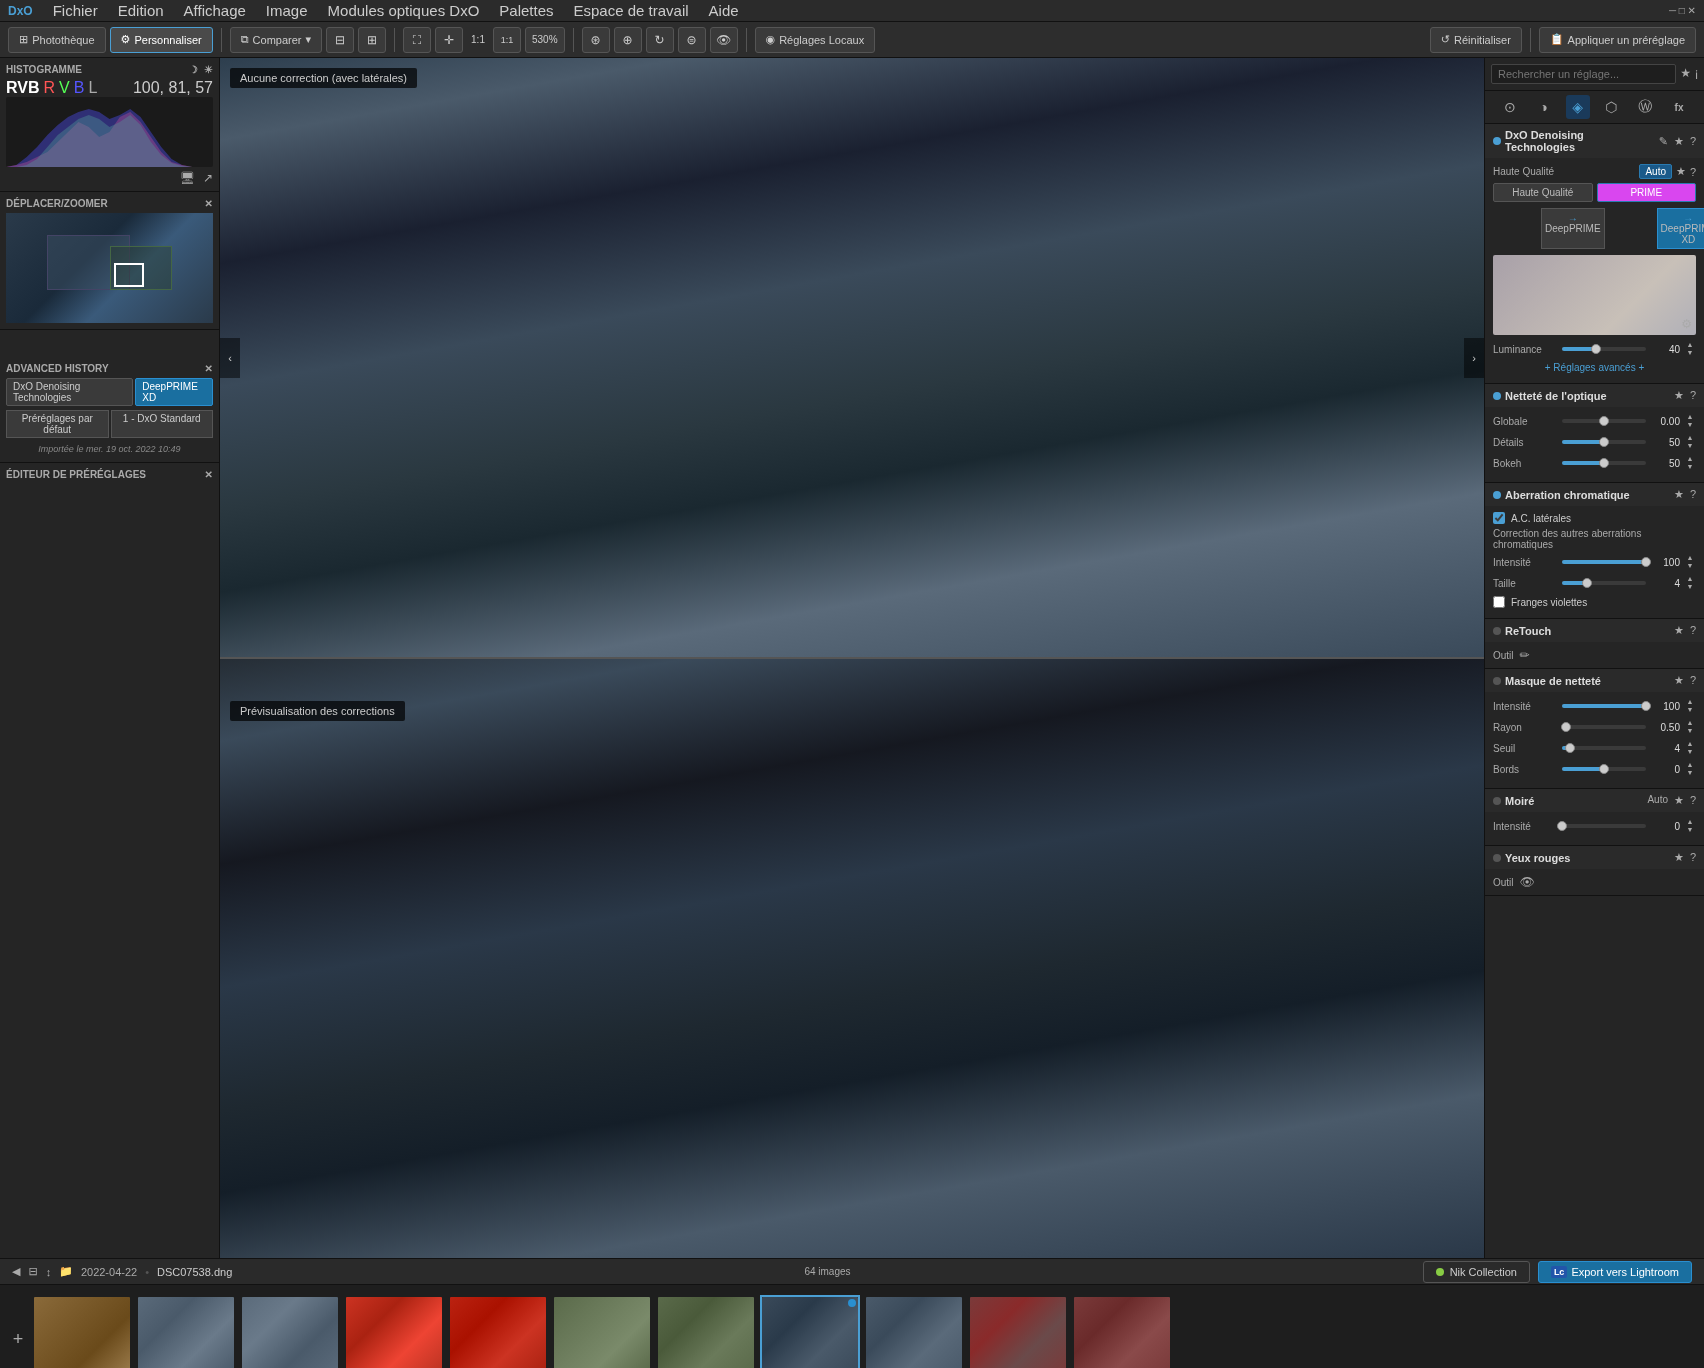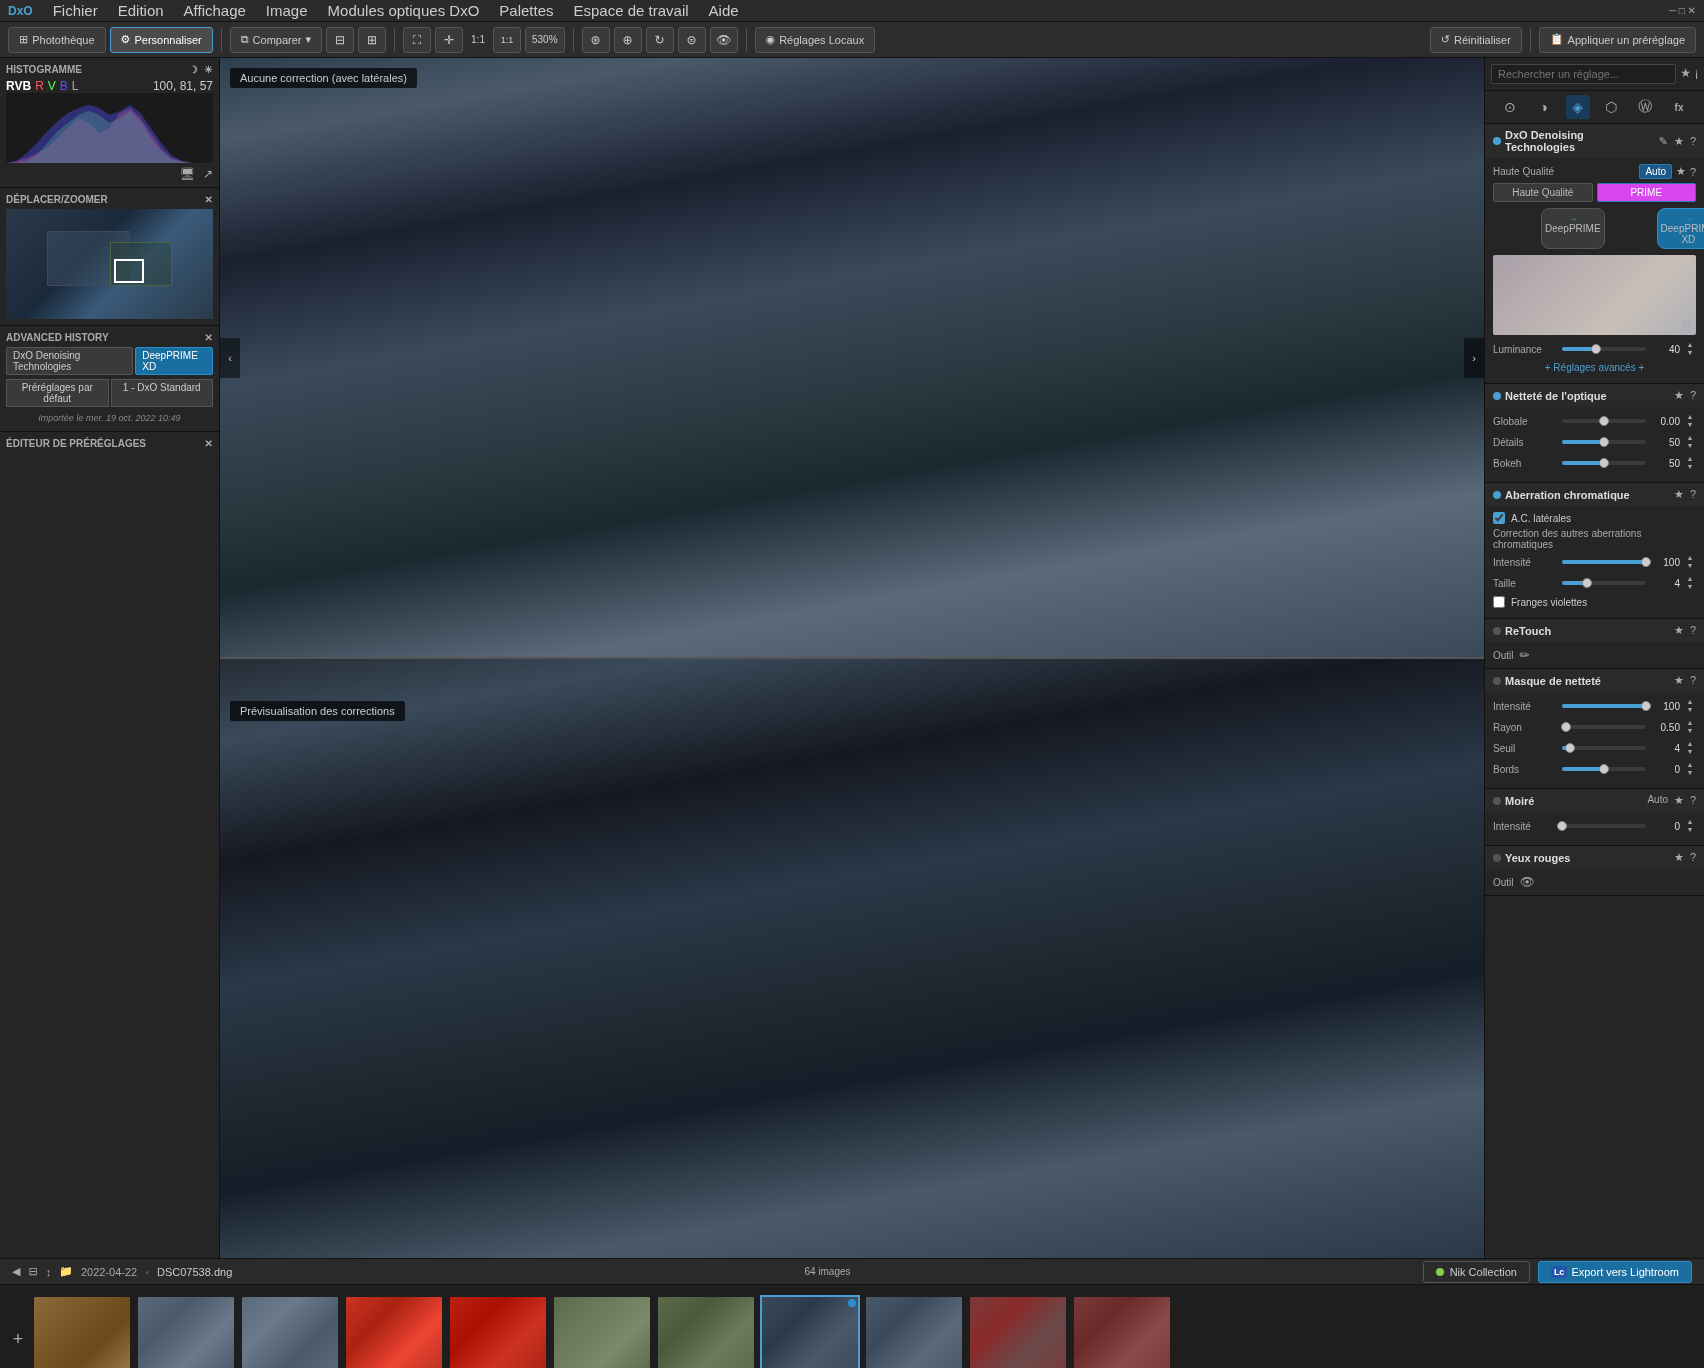--- a/index.html
+++ b/index.html
@@ -21,35 +21,35 @@
     
     #main { display: flex; height: calc(1368px - 22px - 36px - 50px - 60px); }
 
     
     #left-panel { width: 220px; background: #252525; border-right: 1px solid #111; display: flex; flex-direction: column; overflow: hidden; }
 
     
     #histogram { padding: 6px; border-bottom: 1px solid #111; }
     .panel-title { font-size: 10px; font-weight: bold; color: #aaa; text-transform: uppercase; margin-bottom: 4px; display: flex; align-items: center; justify-content: space-between; }
     #histogram-display { background: #1a1a1a; height: 70px; position: relative; overflow: hidden; border-radius: 2px; }
-    .histogram-rgb-row { display: flex; align-items: flex-end; gap: 4px; margin-top: 4px; font-size: 12px; }
+    .histogram-rgb-row { display: flex; align-items: flex-end; gap: 4px; margin-top: 4px; font-size: 16px; }
     .rgb-label { color: #fff; font-weight: bold; }
     .rgb-r { color: #f55; }
     .rgb-v { color: #5f5; }
     .rgb-b { color: #55f; }
     .rgb-values { margin-left: auto; color: #ccc; }
 
     
     #navigator { border-bottom: 1px solid #111; padding: 6px; }
     #navigator-img { background: #333; height: 110px; position: relative; display: flex; align-items: center; justify-content: center; overflow: hidden; }
     .nav-img-placeholder { width: 100%; height: 100%; background: linear-gradient(135deg, #2a3a4a 0%, #1a2a3a 50%, #3a4a5a 100%); position: relative; }
     .nav-box { position: absolute; border: 2px solid #fff; width: 30px; height: 24px; top: 45%; left: 52%; }
 
     
-    #adv-history { border-bottom: 1px solid #111; padding: 6px; flex: 0 0 auto; }
+    #adv-history { border-bottom: 1px solid #111; padding: 6px; flex: 0 0 auto; margin-top: 27px; }
     .history-row { display: flex; gap: 2px; margin-bottom: 4px; }
     .history-tag { background: #3a3a3a; border: 1px solid #555; color: #ccc; font-size: 10px; padding: 2px 6px; border-radius: 2px; cursor: pointer; }
     .history-tag.active { background: #1a6fa0; border-color: #2a8fd0; color: #fff; }
     .history-row2 { display: flex; gap: 2px; margin-bottom: 4px; }
     .history-preset { background: #3a3a3a; border: 1px solid #555; color: #ccc; font-size: 10px; padding: 2px 6px; flex: 1; text-align: center; }
     .history-import { font-size: 9px; color: #888; text-align: center; padding: 2px; }
 
     
     #presets-editor { padding: 6px; flex: 1; }
 
@@ -94,21 +94,21 @@
 
     
     .denoising-row { display: flex; align-items: center; gap: 4px; margin-bottom: 4px; }
     .denoising-label { font-size: 10px; color: #aaa; flex: 1; }
     .auto-badge { background: #3a3a3a; border: 1px solid #555; color: #ccc; font-size: 10px; padding: 1px 5px; border-radius: 2px; cursor: pointer; }
     .auto-badge.active { background: #1a5a8a; border-color: #2a7ab0; color: #fff; }
     .denoising-sub-row { display: flex; gap: 4px; margin-bottom: 6px; }
     .quality-btn { flex: 1; background: #3a3a3a; border: 1px solid #555; color: #bbb; font-size: 10px; padding: 3px; text-align: center; cursor: pointer; border-radius: 2px; }
     .quality-btn.active { background: #1a5a8a; border-color: #2a7ab0; color: #fff; }
     .deep-btn-row { display: flex; gap: 4px; margin-bottom: 6px; }
-    .deep-btn { flex: 1; background: #3a3a3a; border: 1px solid #555; color: #bbb; font-size: 10px; padding: 3px; text-align: center; cursor: pointer; border-radius: 8px; margin-left: 48px; }
+    .deep-btn { flex: 1; background: #3a3a3a; border: 1px solid #555; color: #bbb; font-size: 10px; padding: 3px; text-align: center; cursor: pointer; border-radius: 0; margin-left: 48px; }
     .deep-btn.active { background: #1a6fa0; border-color: #2a8fd0; }
     .preview-area { background: #1a1a1a; height: 80px; margin-bottom: 6px; display: flex; align-items: center; justify-content: center; position: relative; border-radius: 2px; overflow: hidden; }
     .preview-placeholder { width: 100%; height: 100%; background: linear-gradient(135deg, #b0a8a0 0%, #c0b8b0 40%, #d0c8c0 60%, #a8a8b0 100%); }
     .preview-settings-icon { position: absolute; bottom: 4px; right: 4px; color: #aaa; font-size: 12px; cursor: pointer; }
 
     
     .slider-row { display: flex; align-items: center; margin-bottom: 5px; gap: 4px; }
     .slider-label { width: 65px; font-size: 10px; color: #aaa; flex-shrink: 0; }
     .slider-track { flex: 1; height: 4px; background: #3a3a3a; border-radius: 2px; position: relative; cursor: pointer; }
     .slider-fill { height: 100%; background: #4a9fd4; border-radius: 2px; }

